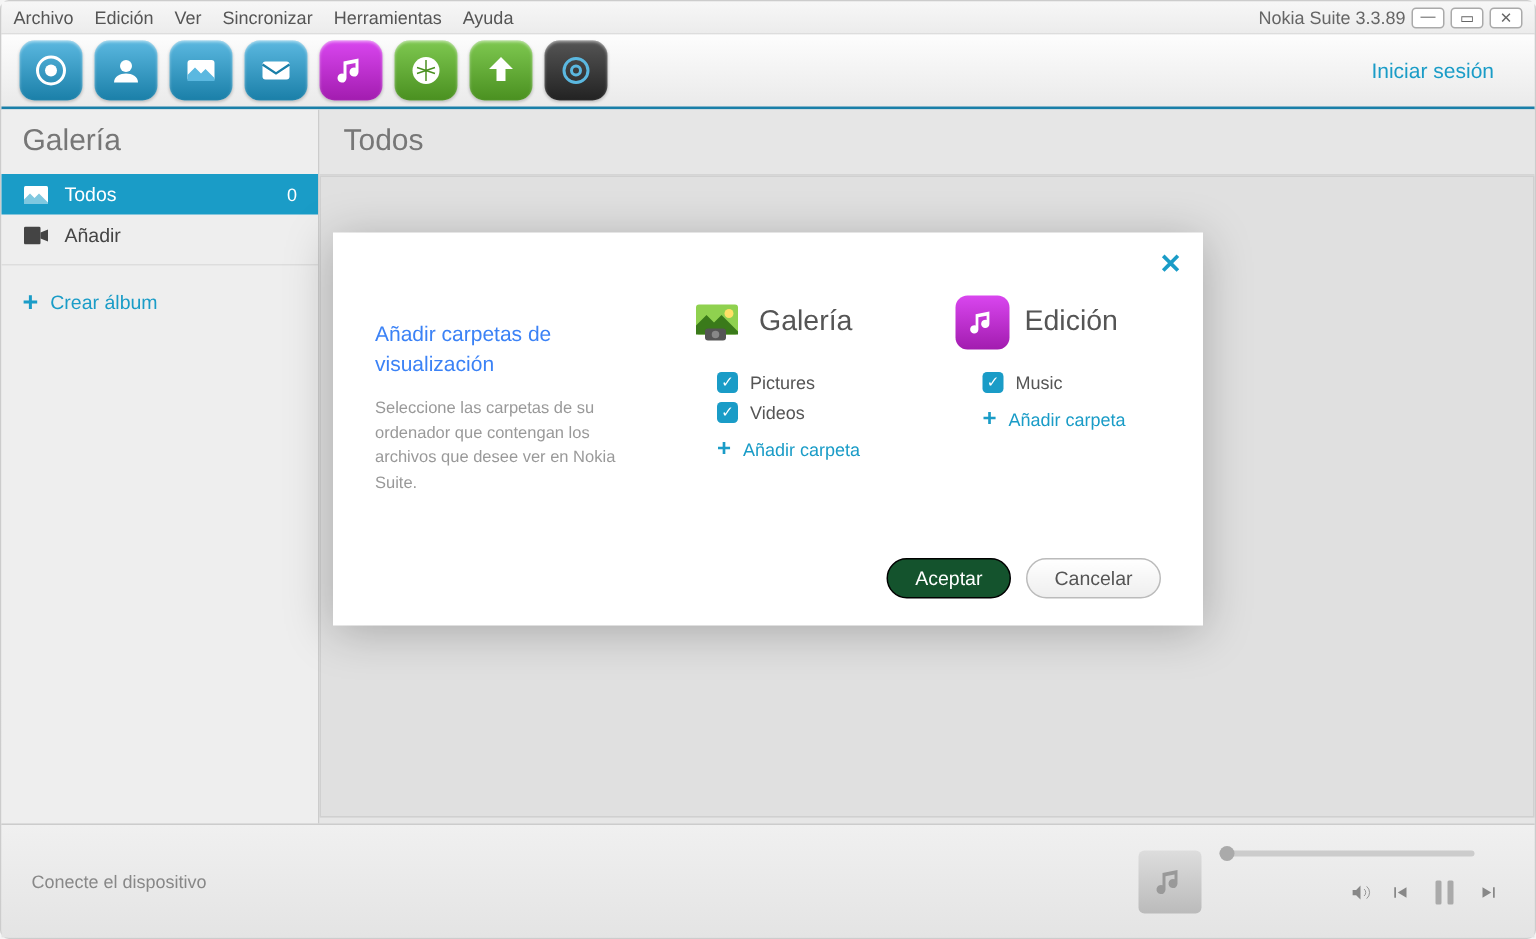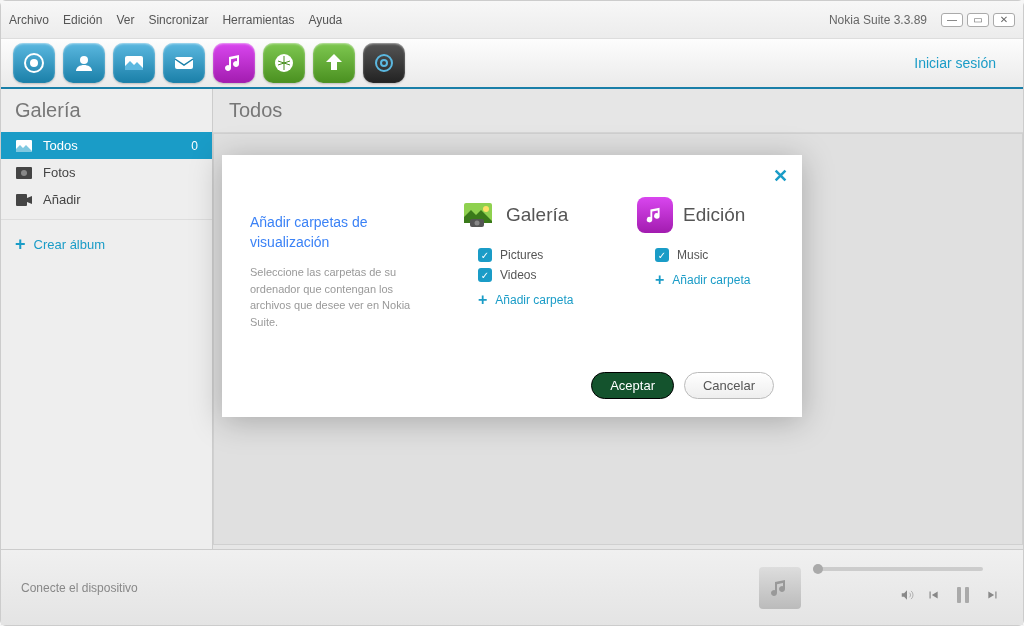--- a/index.html
+++ b/index.html
@@ -1,23 +1,23 @@
 <!DOCTYPE html>
 <html><head>
 <meta charset="utf-8">
 <style>
 * { margin: 0; padding: 0; box-sizing: border-box; font-family: "Segoe UI", Tahoma, sans-serif; }
 body { background: #f5f5f5; width: 1024px; height: 626px; overflow: hidden; position: relative; }
 
 .window { width: 1024px; height: 626px; background: linear-gradient(#f0f0f0, #e8e8e8); border: 1px solid #ccc; border-radius: 6px; display: flex; flex-direction: column; }
 
-.titlebar { height: 38px; display: flex; align-items: center; padding: 0 8px; font-size: 12px; color: #555; background: linear-gradient(#f7f7f7,#ececec); border-bottom: 1px solid #ddd; }
+.titlebar { height: 22px; display: flex; align-items: center; padding: 0 8px; font-size: 12px; color: #555; background: linear-gradient(#f7f7f7,#ececec); border-bottom: 1px solid #ddd; }
 .titlebar .menu-item { margin-right: 14px; cursor: pointer; }
 .titlebar .spacer { flex: 1; }
-.titlebar .app-title { color: #666; margin-right: 10px; }
+.titlebar .app-title { color: #666; }
 .titlebar .win-btn { width: 22px; height: 14px; border: 1px solid #aaa; border-radius: 3px; margin-left: 4px; display: inline-flex; align-items: center; justify-content: center; background: #fff; cursor: pointer; font-size: 10px; color: #666; }
 
 .toolbar { height: 50px; background: linear-gradient(#fdfdfd,#eaeaea); border-bottom: 2px solid #1a7fa8; display: flex; align-items: center; padding: 0 12px; }
 .tool-btn { width: 42px; height: 40px; border-radius: 10px; margin-right: 8px; display: flex; align-items: center; justify-content: center; cursor: pointer; box-shadow: inset 0 1px 2px rgba(255,255,255,.5), 0 1px 2px rgba(0,0,0,.2); }
 .tb-blue { background: linear-gradient(#5bb8e0,#1a7fa8); }
 .tb-purple { background: linear-gradient(#d946ef,#a21caf); }
 .tb-green { background: linear-gradient(#7ec850,#4a9020); }
 .tb-dark { background: linear-gradient(#555,#222); }
 .tool-btn svg { width: 24px; height: 24px; }
 .toolbar .spacer { flex: 1; }
@@ -148,29 +148,20 @@
               <rect width="16" height="12" rx="1" fill="#fff"></rect>
               <path d="M0 9l4-4 3 3 3-3 6 6v1H0z" fill="#7fc8e0"></path>
             </svg>
           </span>
         <span>Todos</span>
         <span class="count">0</span>
       </div>
       <div class="side-item">
         <span class="ico">
             <svg width="16" height="12" viewBox="0 0 16 12">
-              <rect width="16" height="12" rx="1" fill="#444"></rect>
-              <circle cx="8" cy="6" r="3" fill="#888"></circle>
-            </svg>
-          </span>
-        <span>Fotos</span>
-      </div>
-      <div class="side-item">
-        <span class="ico">
-            <svg width="16" height="12" viewBox="0 0 16 12">
               <rect width="11" height="12" rx="1" fill="#444"></rect>
               <path d="M11 4l5-2v8l-5-2z" fill="#444"></path>
             </svg>
           </span>
         <span>Añadir</span>
       </div>
       <div class="side-sep"></div>
       <div class="side-create">
         <span class="plus">+</span>
         <span>Crear álbum</span>

